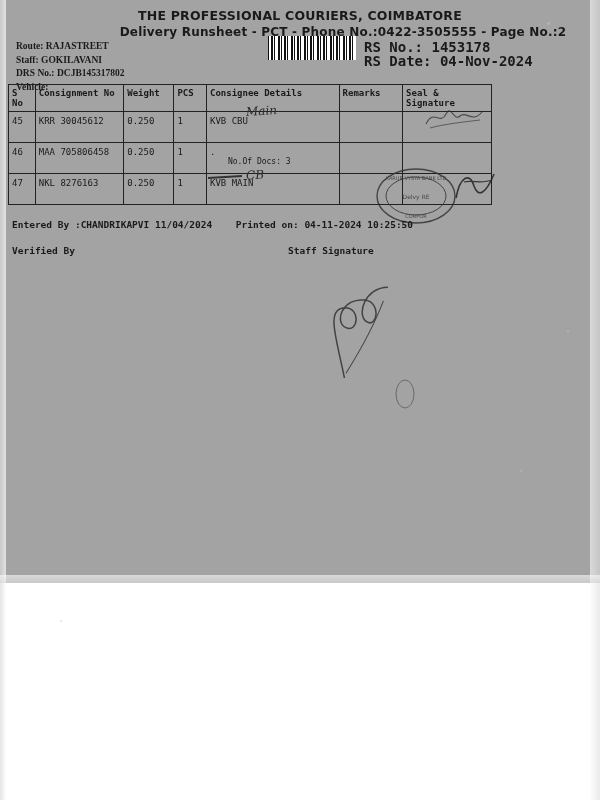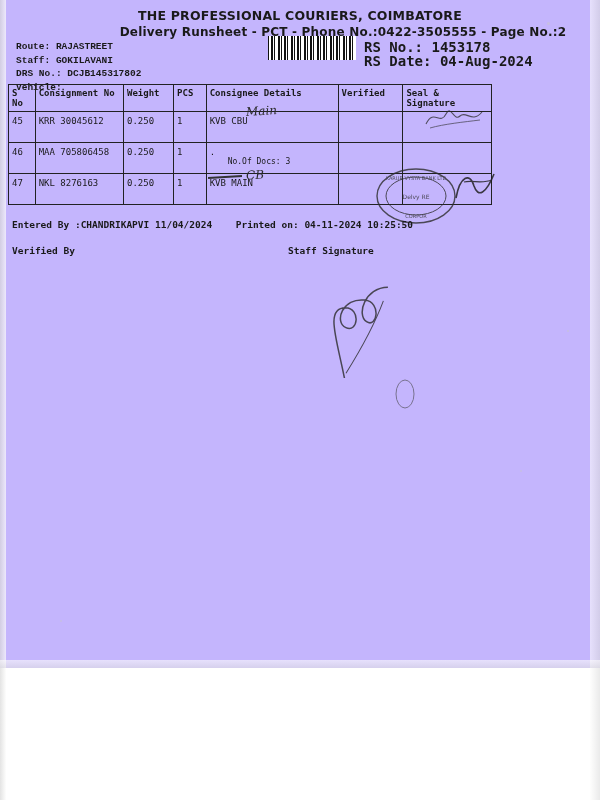--- a/index.html
+++ b/index.html
@@ -11,22 +11,22 @@
     height: 800px;
     background: #ffffff;
     font-family: "DejaVu Sans Mono", monospace;
     color: #1a1a1a;
     position: relative;
     overflow: hidden;
   }
   .page {
     position: relative;
     width: 600px;
-    height: 668px;
-    background: #c4b5fd;
+    height: 583px;
+    background: #a3a3a3;
   }
   
   .scan-edge-left {
     position: absolute;
     left: 0; top: 0; width: 6px; height: 800px;
     background: linear-gradient(to right, #d8d8d8, #fdfdfc);
     opacity: .7;
   }
   .scan-edge-right {
     position: absolute;
@@ -64,21 +64,21 @@
     letter-spacing: .2px;
     padding-left: 43px;
   }
 
   .meta-left {
     position: absolute;
     left: 16px;
     top: 40px;
     font-size: 9.5px;
     line-height: 13.5px;
-    font-family: Liberation Mono, monospace;
+    font-family: Liberation Serif, serif;
     font-weight: bold;
   }
 
   .barcode {
     position: absolute;
     left: 268px;
     top: 36px;
     width: 88px;
     height: 24px;
     background:
@@ -275,33 +275,33 @@
 
   <div class="barcode"></div>
 
   <div class="meta-right">
     <div class="row">
       <span>RS No.:</span>
       <span>1453178</span>
     </div>
     <div class="row">
       <span>RS Date:</span>
-      <span>04-Aug-2024</span>
+      <span>04-Nov-2024</span>
     </div>
   </div>
 
   <table class="tbl">
     <thead>
       <tr>
         <th class="c-sno">S No</th>
         <th class="c-cn">Consignment No</th>
         <th class="c-wt">Weight</th>
         <th class="c-pcs">PCS</th>
         <th class="c-cd">Consignee Details</th>
-        <th class="c-rem">Verified</th>
+        <th class="c-rem">Remarks</th>
         <th class="c-sig">Seal &amp; Signature</th>
       </tr>
     </thead>
     <tbody>
       <tr>
         <td class="c-sno">45</td>
         <td class="c-cn">KRR 30045612</td>
         <td class="c-wt">0.250</td>
         <td class="c-pcs">1</td>
         <td class="c-cd">KVB  CBU</td>

